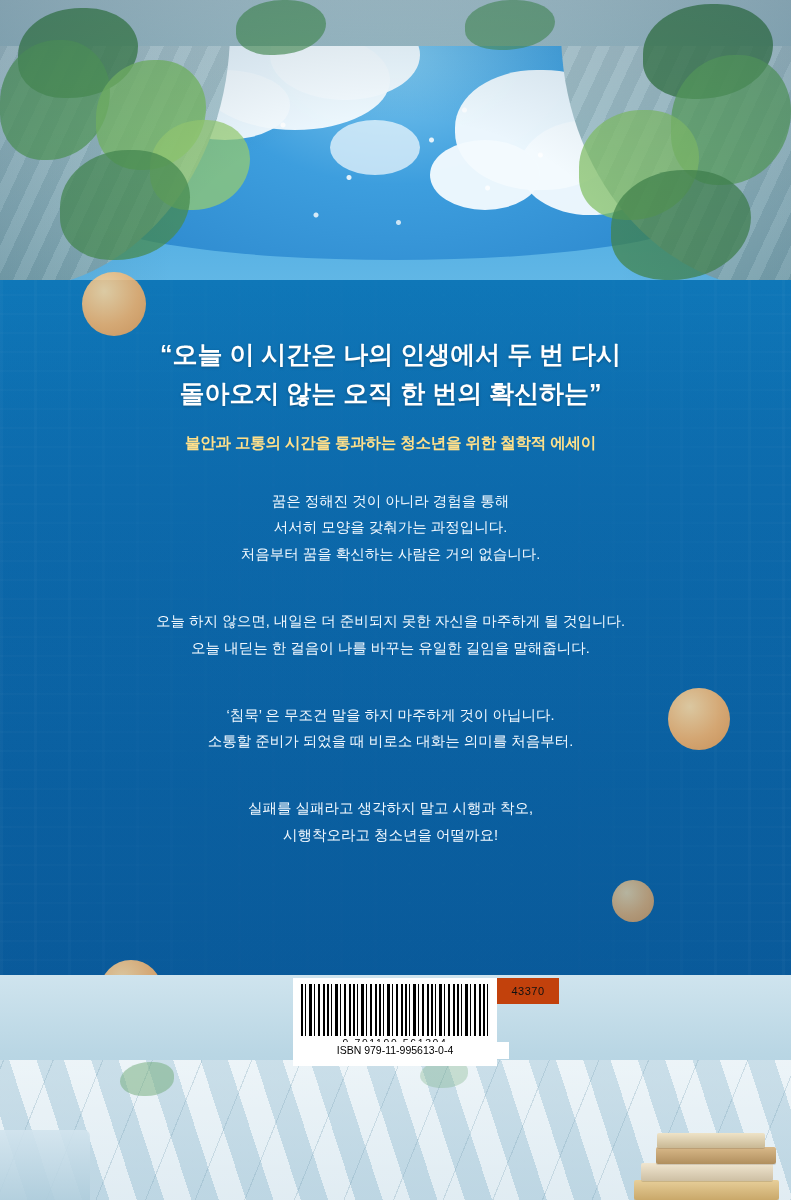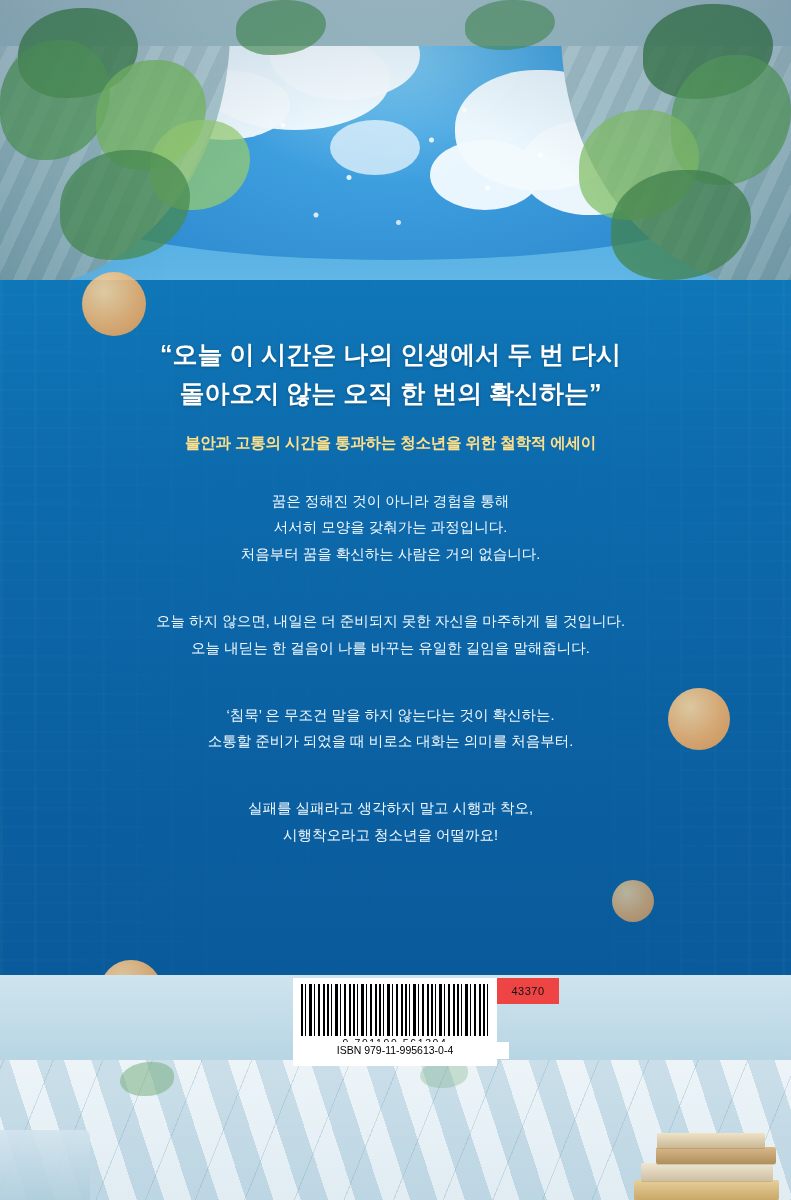--- a/index.html
+++ b/index.html
@@ -225,21 +225,21 @@
     width: 204px;
     height: 88px;
     background: #ffffff;
     padding: 6px 8px 4px 8px;
     box-sizing: border-box;
   }
   .barcode-top {
     position: absolute;
     right: -62px; top: 0;
     width: 62px; height: 26px;
-    background: #ef4444;
+    background: #c2410c;
     font-size: 11px;
     color: #111;
     text-align: center;
     line-height: 26px;
     letter-spacing: .5px;
   }
   .bars {
     height: 52px;
     width: 188px;
     margin: 0 auto;
@@ -327,21 +327,21 @@
       <div>서서히 모양을 갖춰가는 과정입니다.</div>
       <div>처음부터 꿈을 확신하는 사람은 거의 없습니다.</div>
     </div>
 
     <div class="para p2">
       <div>오늘 하지 않으면, 내일은 더 준비되지 못한 자신을 마주하게 될 것입니다.</div>
       <div>오늘 내딛는 한 걸음이 나를 바꾸는 유일한 길임을 말해줍니다.</div>
     </div>
 
     <div class="para p3">
-      <div>‘침묵’ 은 무조건 말을 하지 않는다는 것이 확신하는.</div>
+      <div>‘침묵’ 은 무조건 말을 하지 마주하게 것이 아닙니다.</div>
       <div>소통할 준비가 되었을 때 비로소 대화는 의미를 처음부터.</div>
     </div>
 
     <div class="para p4">
       <div>실패를 실패라고 생각하지 말고 시행과 착오,</div>
       <div>시행착오라고 청소년을 어떨까요!</div>
     </div>
   </div>
 
   <div class="price">값 16,500원</div>

